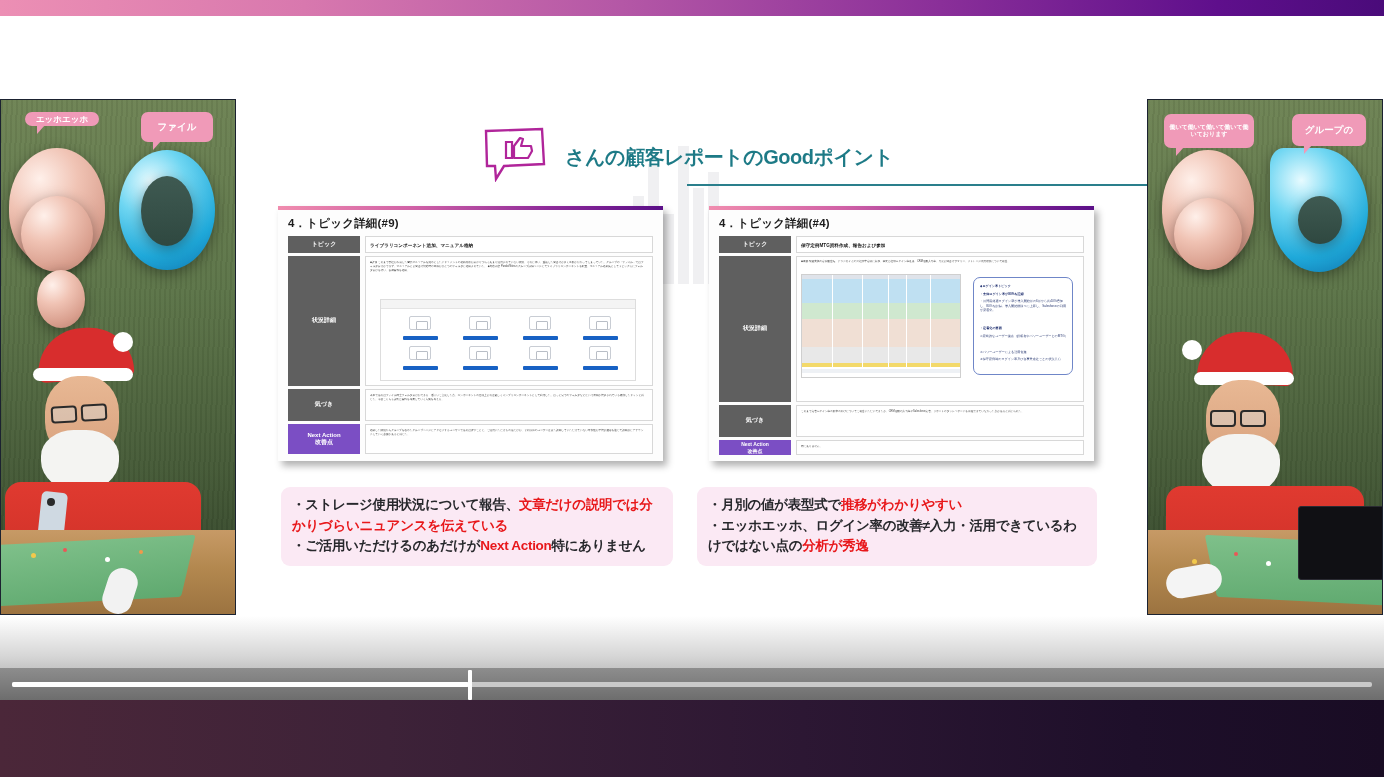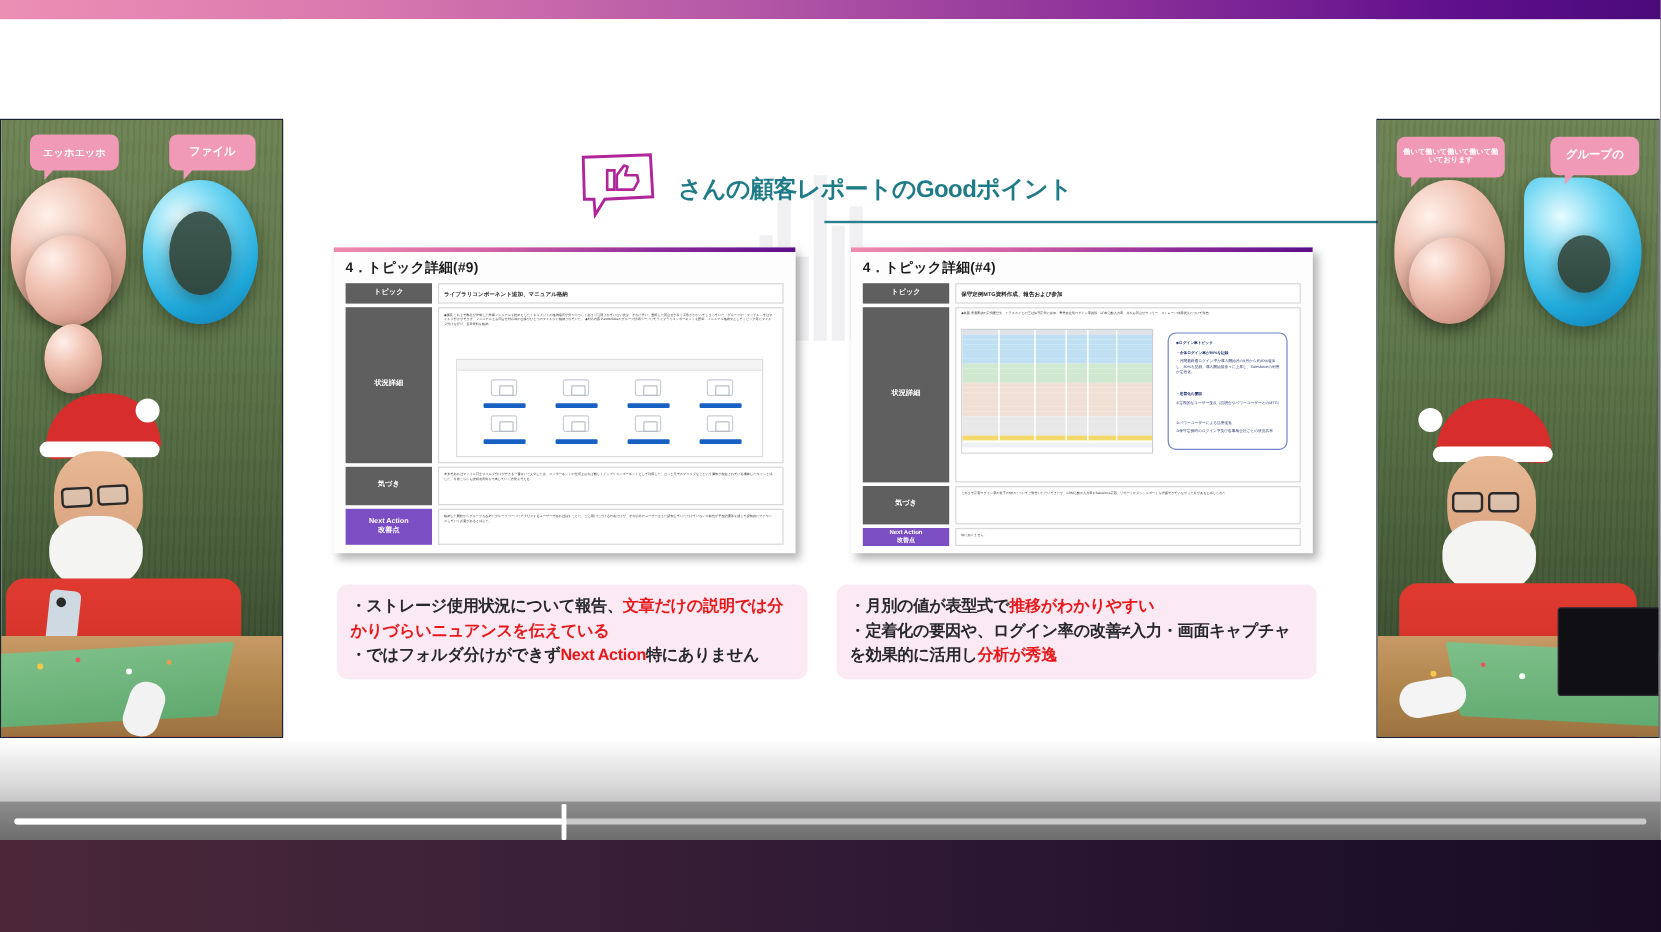--- a/index.html
+++ b/index.html
@@ -308,28 +308,28 @@
 改善点</div>
         <div class="panel">
           <div class="tl" style="left:4px;top:4px;width:275px;">特にありません。</div>
         </div>
       </div>
     </div>
 
     <div class="callout l">
       <div class="ctext">
         <span>・ストレージ使用状況について報告、</span><span class="hl">文章だけの説明では分かりづらいニュアンスを伝えている</span><br>
-        <span>・ではフォルダ分けができず</span><span class="hl">Next Action</span><span>特にありません</span>
+        <span>・ご活用いただけるのあだけが</span><span class="hl">Next Action</span><span>特にありません</span>
       </div>
     </div>
 
     <div class="callout r">
       <div class="ctext">
         <span>・月別の値が表型式で</span><span class="hl">推移がわかりやすい</span><br>
-        <span>・定着化の要因や、ログイン率の改善≠入力・画面キャプチャを効果的に活用し</span><span class="hl">分析が秀逸</span>
+        <span>・エッホエッホ、ログイン率の改善≠入力・活用できているわけではない点の</span><span class="hl">分析が秀逸</span>
       </div>
     </div>
 
     <div class="cam left">
       <div class="wall"></div>
 
       <div class="balloon bl-rose" style="left:8px;top:48px;width:96px;height:118px;
            border-radius:50% 50% 46% 46%;"></div>
       <div class="balloon bl-rose" style="left:20px;top:96px;width:72px;height:76px;
            border-radius:50%;"></div>
@@ -357,21 +357,21 @@
 
       <div class="desk"></div>
       <div class="mat"></div>
       <div class="confetti" style="left:30px;bottom:56px;width:5px;height:5px;background:#f2c94c"></div>
       <div class="confetti" style="left:62px;bottom:62px;width:4px;height:4px;background:#eb5757"></div>
       <div class="confetti" style="left:104px;bottom:52px;width:5px;height:5px;background:#fff"></div>
       <div class="confetti" style="left:138px;bottom:60px;width:4px;height:4px;background:#f2994a"></div>
       <div style="position:absolute;left:104px;bottom:0;width:30px;height:46px;
            background:#f2f2f2;border-radius:14px;transform:rotate(18deg)"></div>
 
-      <div class="bubble" style="left:24px;top:12px;width:74px;height:30px;font-size:8.5px;">エッホエッホ</div>
+      <div class="bubble" style="left:24px;top:12px;width:74px;height:14px;font-size:8.5px;">エッホエッホ</div>
       <div class="bubble" style="left:140px;top:12px;width:72px;height:30px;font-size:9.5px;">ファイル</div>
     </div>
 
     <div class="cam right">
       <div class="wall"></div>
 
       <div class="balloon bl-rose" style="left:14px;top:50px;width:92px;height:116px;
            border-radius:50% 50% 46% 46%;"></div>
       <div class="balloon bl-rose" style="left:26px;top:98px;width:68px;height:72px;
            border-radius:50%;"></div>

